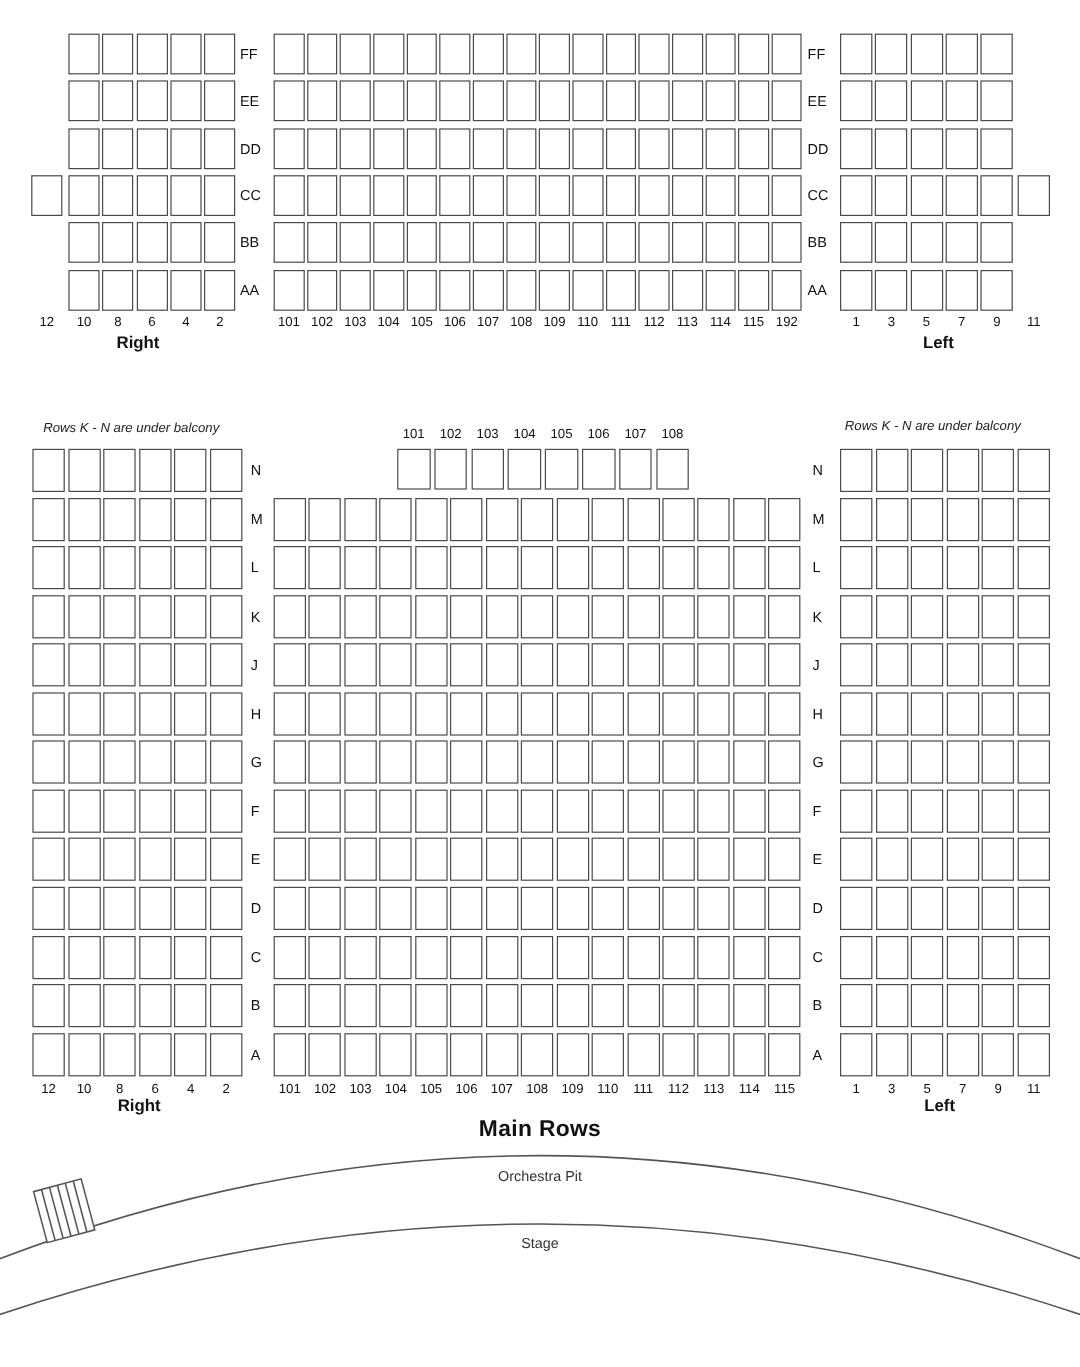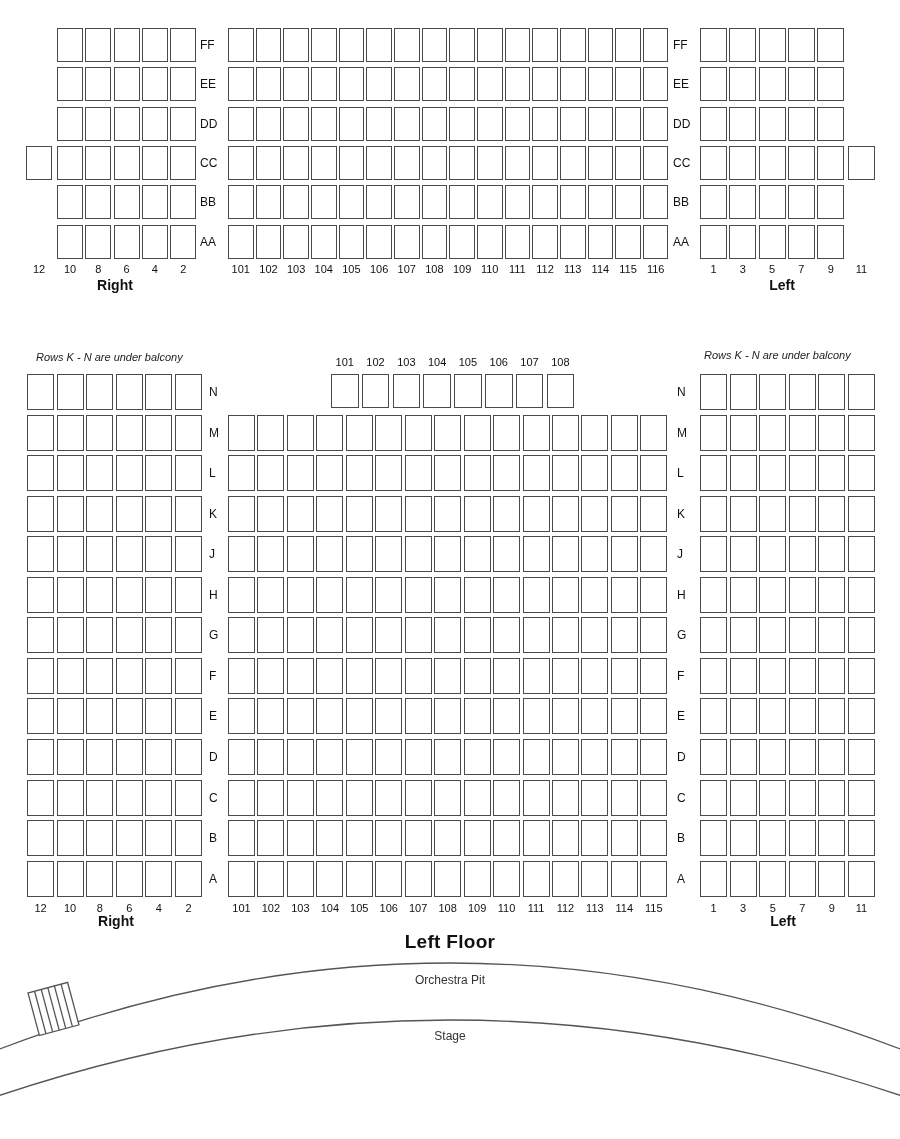--- a/index.html
+++ b/index.html
@@ -240,21 +240,21 @@
       <div class="num" style="left: 362.1px; top: 263px;">106</div>
       <div class="num" style="left: 389.76px; top: 263px;">107</div>
       <div class="num" style="left: 417.42px; top: 263px;">108</div>
       <div class="num" style="left: 445.08px; top: 263px;">109</div>
       <div class="num" style="left: 472.74px; top: 263px;">110</div>
       <div class="num" style="left: 500.4px; top: 263px;">111</div>
       <div class="num" style="left: 528.06px; top: 263px;">112</div>
       <div class="num" style="left: 555.72px; top: 263px;">113</div>
       <div class="num" style="left: 583.38px; top: 263px;">114</div>
       <div class="num" style="left: 611.04px; top: 263px;">115</div>
-      <div class="num" style="left: 638.7px; top: 263px;">116</div>
+      <div class="num" style="left: 638.7px; top: 263px;">192</div>
       <div class="num" style="left: 696.5px; top: 263px;">1</div>
       <div class="num" style="left: 725.8px; top: 263px;">3</div>
       <div class="num" style="left: 755.1px; top: 263px;">5</div>
       <div class="num" style="left: 784.4px; top: 263px;">7</div>
       <div class="num" style="left: 813.7px; top: 263px;">9</div>
       <div class="num" style="left: 844.5px; top: 263px;">11</div>
       <div class="seat" style="left: 27px; top: 374px; width: 27px; height: 36px;"></div>
       <div class="seat" style="left: 56.6px; top: 374px; width: 27px; height: 36px;"></div>
       <div class="seat" style="left: 86.2px; top: 374px; width: 27px; height: 36px;"></div>
       <div class="seat" style="left: 115.8px; top: 374px; width: 27px; height: 36px;"></div>
@@ -662,21 +662,21 @@
     </div>
 
   <div class="side-label" id="bal-right-label">Right</div>
   <div class="side-label" id="bal-left-label">Left</div>
 
   <div class="note" id="note-left">Rows K - N are under balcony</div>
   <div class="note" id="note-right">Rows K - N are under balcony</div>
 
   <div class="side-label" id="main-right-label">Right</div>
   <div class="side-label" id="main-left-label">Left</div>
-  <div class="section-title" id="main-title">Left Floor</div>
+  <div class="section-title" id="main-title">Main Rows</div>
 
   <svg id="stage-svg" width="900" height="199" viewBox="0 0 900 199">
     <path d="M -8 112 Q 450 -66 908 112"></path>
     <path d="M -8 158 Q 450 2 908 158"></path>
     <g transform="translate(28,53) rotate(-15)">
       <rect x="0" y="0" width="41" height="44"></rect>
       <line x1="6.8" y1="0" x2="6.8" y2="44"></line>
       <line x1="13.7" y1="0" x2="13.7" y2="44"></line>
       <line x1="20.5" y1="0" x2="20.5" y2="44"></line>
       <line x1="27.3" y1="0" x2="27.3" y2="44"></line>

